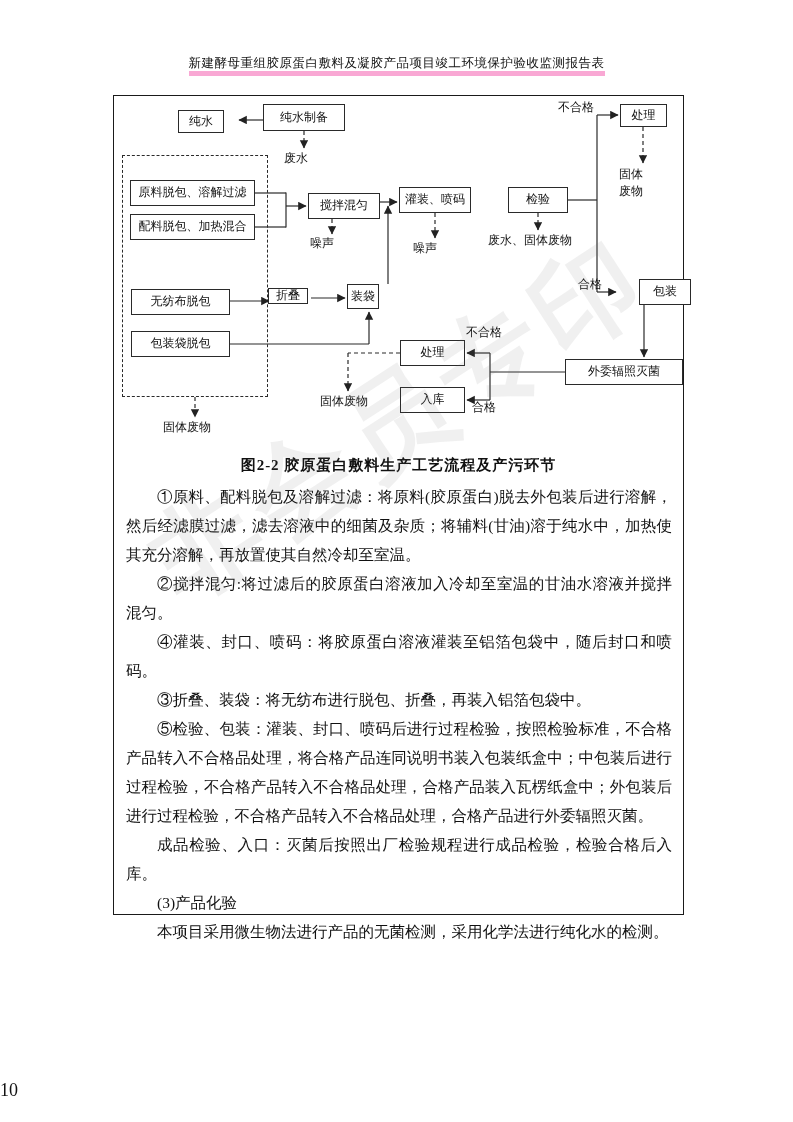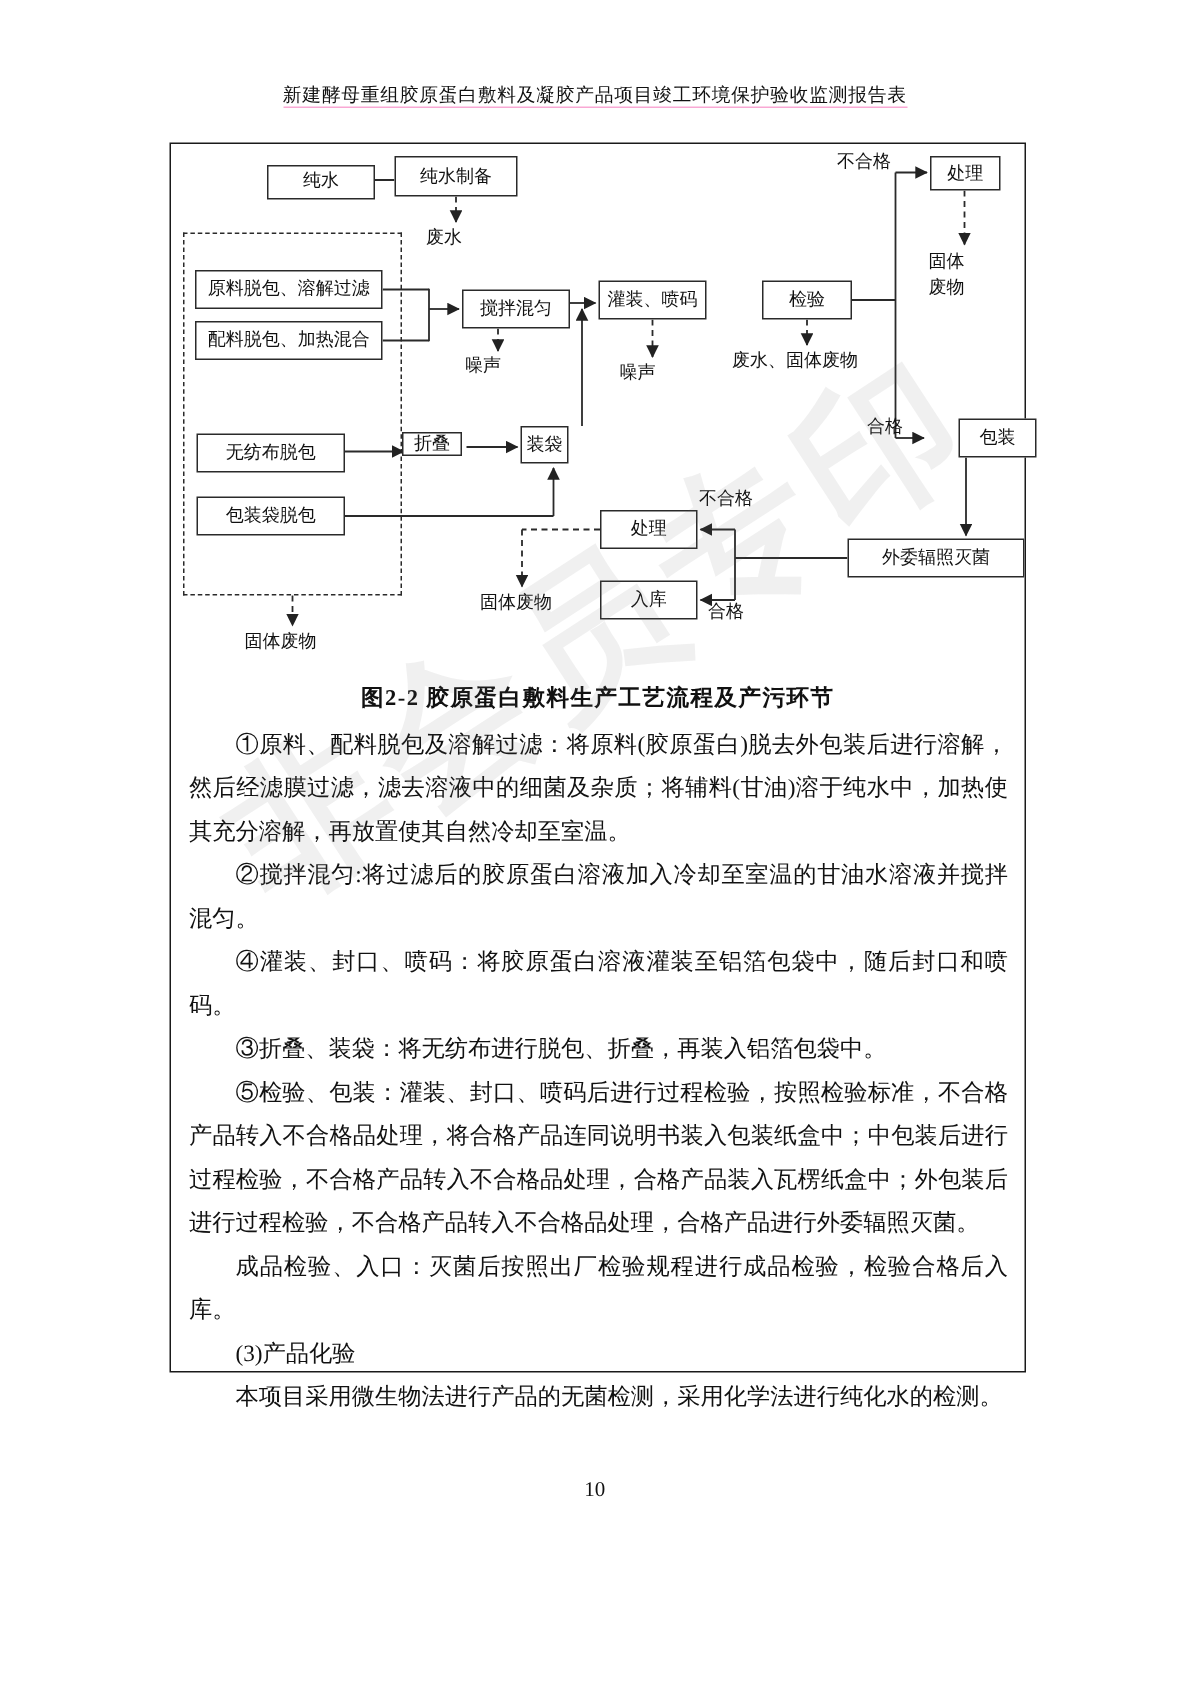--- a/index.html
+++ b/index.html
@@ -5,21 +5,21 @@
   * { margin:0; padding:0; box-sizing:border-box; }
   html,body { background:#ffffff; }
   body {
     width:793px; height:1122px; position:relative;
     font-family:"Liberation Serif","DejaVu Serif",serif; color:#111;
     overflow:hidden;
   }
   .page { position:relative; width:793px; height:1122px; background:#fff; }
 
   .doc-header { position:absolute; top:55px; left:0; width:100%; text-align:center; font-size:12.5px; letter-spacing:0.5px; }
-  .doc-header span { border-bottom:1px solid #f9a8d4; padding-bottom:1px; }
+  .doc-header span { border-bottom:5px solid #f9a8d4; padding-bottom:1px; }
 
   .content-box { position:absolute; left:113px; top:95px; width:571px; height:820px; border:1.5px solid #1a1a1a; background:#fff; }
 
   .flowchart { position:relative; width:100%; height:348px; font-size:12px; }
   .fc-svg { position:absolute; left:0; top:0; z-index:1; }
   .fc-dashed { position:absolute; border:1px dashed #2a2a2a; z-index:0; }
   .fc-node {
     position:absolute; border:1px solid #2a2a2a; background:#fff;
     display:flex; align-items:center; justify-content:center;
     text-align:center; z-index:2; font-size:12px; line-height:1.15; padding:1px 2px;
@@ -31,21 +31,21 @@
 
   .body-text { padding:7px 11px 0 12px; font-size:15.5px; line-height:29px; text-align:justify; }
   .body-text p { text-indent:2em; }
 
   .watermark {
     position:absolute; left:110px; top:350px; width:580px; text-align:center;
     transform:rotate(-33deg); font-size:105px; letter-spacing:8px; font-weight:bold;
     color:rgba(110,110,110,0.10); z-index:5; pointer-events:none; user-select:none;
   }
 
-  .page-num { position:absolute; top:986px; left:0; width:100%; text-align:center; font-size:14px; }
+  .page-num { position:absolute; top:1080px; left:0; width:100%; text-align:left; font-size:18px; }
 </style>
 </head>
 <body>
 
 <div class="page">
 
   <div class="doc-header">
     <span>新建酵母重组胶原蛋白敷料及凝胶产品项目竣工环境保护验收监测报告表</span>
   </div>
 
@@ -104,21 +104,21 @@
 
           <line x1="529" y1="31" x2="529" y2="67" marker-end="url(#ah)"></line>
 
           <line x1="286" y1="257" x2="234" y2="257"></line>
           <line x1="234" y1="257" x2="234" y2="295" marker-end="url(#ah)"></line>
 
           <line x1="81" y1="301" x2="81" y2="321" marker-end="url(#ah)"></line>
         </g>
       </svg>
 
-      <div class="fc-node" style="left:64px;top:14px;width:72px;height:23px;font-family:Liberation Mono, monospace;">纯水</div>
+      <div class="fc-node" style="left:64px;top:14px;width:46px;height:23px;">纯水</div>
       <div class="fc-node" style="left:149px;top:8px;width:82px;height:27px;">纯水制备</div>
       <div class="fc-node" style="left:506px;top:8px;width:47px;height:23px;">处理</div>
       <div class="fc-node" style="left:16px;top:84px;width:125px;height:26px;">原料脱包、溶解过滤</div>
       <div class="fc-node" style="left:16px;top:118px;width:125px;height:26px;">配料脱包、加热混合</div>
       <div class="fc-node" style="left:194px;top:97px;width:72px;height:26px;">搅拌混匀</div>
       <div class="fc-node" style="left:285px;top:91px;width:72px;height:26px;">灌装、喷码</div>
       <div class="fc-node" style="left:394px;top:91px;width:60px;height:26px;text-align:center;">检验</div>
       <div class="fc-node" style="left:17px;top:193px;width:99px;height:26px;">无纺布脱包</div>
       <div class="fc-node" style="left:154px;top:192px;width:40px;height:16px;">折叠</div>
       <div class="fc-node" style="left:233px;top:188px;width:32px;height:25px;">装袋</div>

